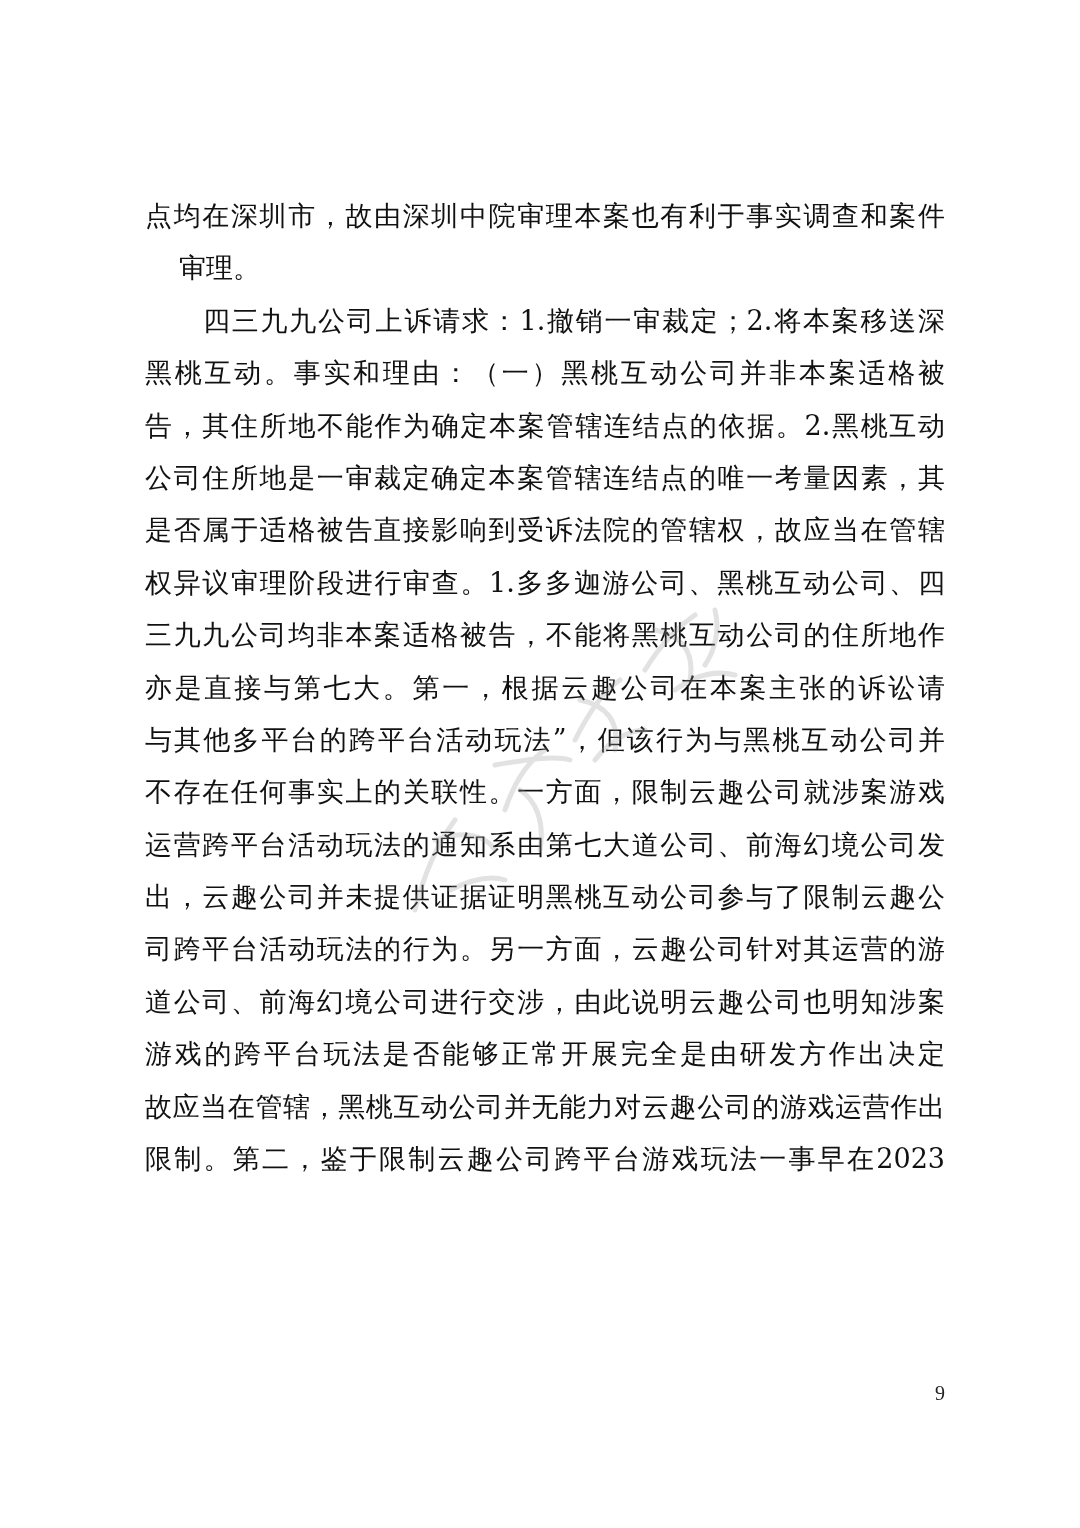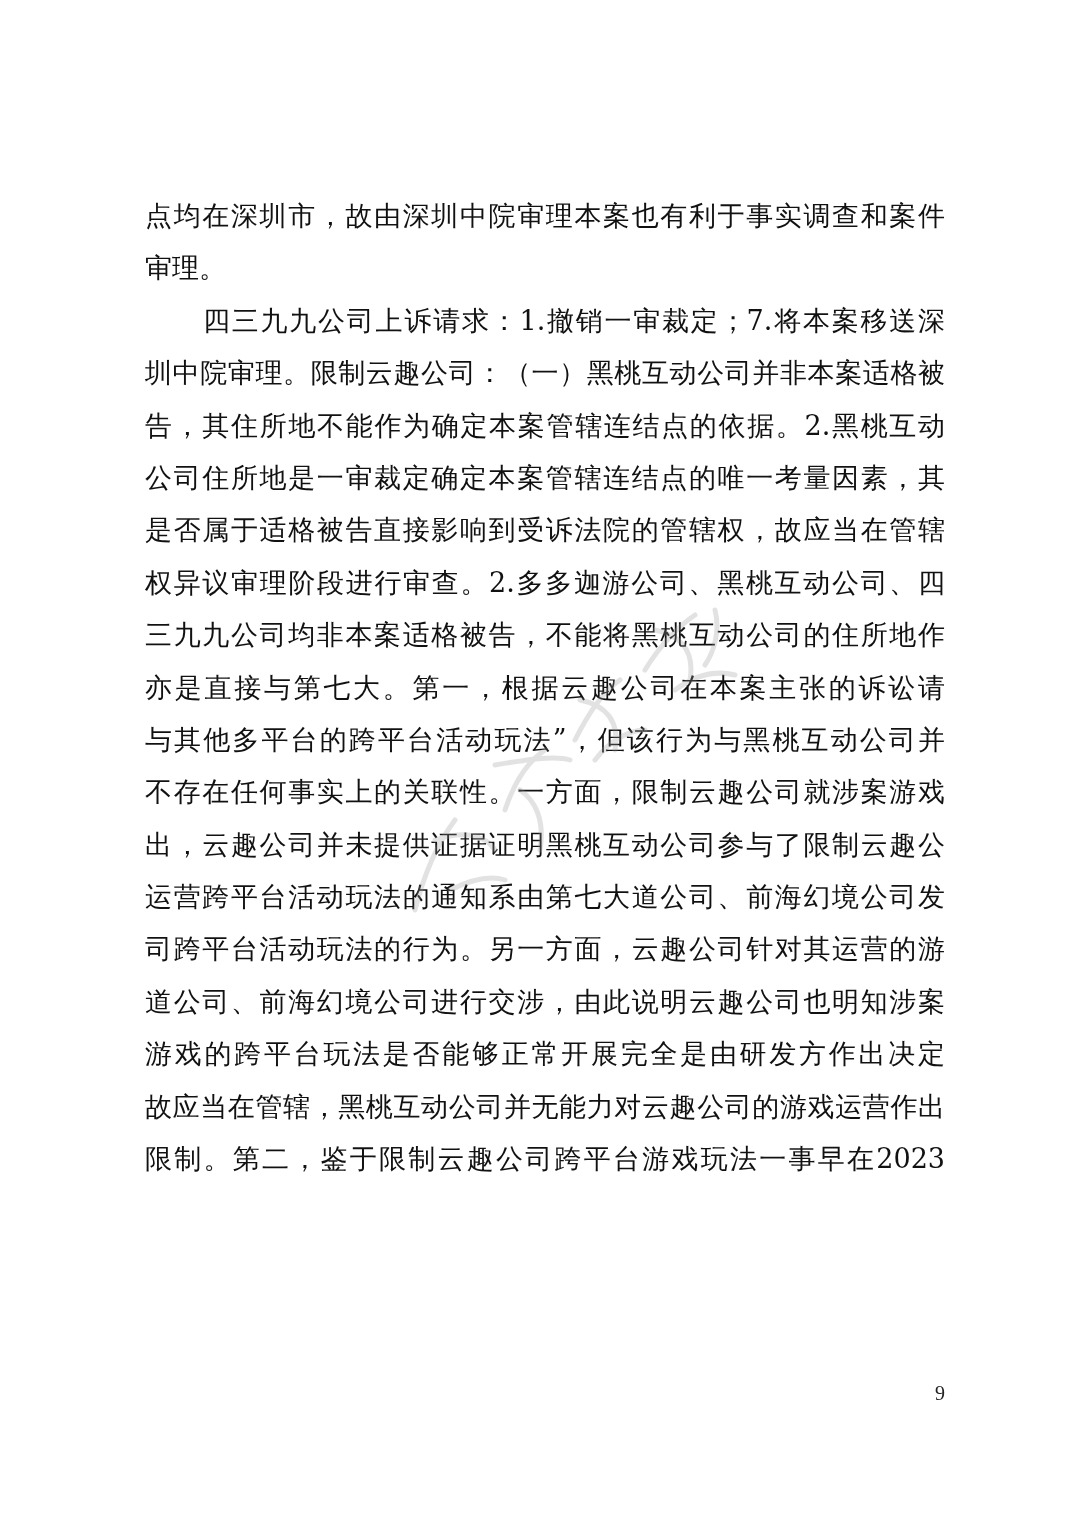--- a/index.html
+++ b/index.html
@@ -32,20 +32,21 @@
     height: 52.4px;
     line-height: 52.4px;
     font-size: 27px;
     white-space: nowrap;
     text-align: justify;
     text-align-last: justify;
     letter-spacing: 0px;
   }
   .line.last {
     text-align-last: left;
+    margin-left: 34px;
   }
   .line.indent {
     padding-left: 58px;
   }
   .page-number {
     position: absolute;
     left: 920px;
     top: 1382px;
     width: 40px;
     text-align: center;
@@ -66,32 +67,32 @@
 </head>
 <body>
 
 <div class="page">
 
   <div class="text-block">
 
     <div class="line">点均在深圳市，故由深圳中院审理本案也有利于事实调查和案件</div>
     <div class="line last">审理。</div>
 
-    <div class="line indent">四三九九公司上诉请求：1.撤销一审裁定；7.将本案移送深</div>
-    <div class="line">圳中院审理。限制云趣公司：（一）黑桃互动公司并非本案适格被</div>
+    <div class="line indent">四三九九公司上诉请求：1.撤销一审裁定；2.将本案移送深</div>
+    <div class="line">黑桃互动。事实和理由：（一）黑桃互动公司并非本案适格被</div>
     <div class="line">告，其住所地不能作为确定本案管辖连结点的依据。2.黑桃互动</div>
     <div class="line">公司住所地是一审裁定确定本案管辖连结点的唯一考量因素，其</div>
     <div class="line">是否属于适格被告直接影响到受诉法院的管辖权，故应当在管辖</div>
-    <div class="line">权异议审理阶段进行审查。2.多多迦游公司、黑桃互动公司、四</div>
+    <div class="line">权异议审理阶段进行审查。1.多多迦游公司、黑桃互动公司、四</div>
     <div class="line">三九九公司均非本案适格被告，不能将黑桃互动公司的住所地作</div>
     <div class="line">亦是直接与第七大。第一，根据云趣公司在本案主张的诉讼请</div>
     <div class="line">与其他多平台的跨平台活动玩法”，但该行为与黑桃互动公司并</div>
     <div class="line">不存在任何事实上的关联性。一方面，限制云趣公司就涉案游戏</div>
+    <div class="line">运营跨平台活动玩法的通知系由第七大道公司、前海幻境公司发</div>
     <div class="line">出，云趣公司并未提供证据证明黑桃互动公司参与了限制云趣公</div>
-    <div class="line">运营跨平台活动玩法的通知系由第七大道公司、前海幻境公司发</div>
     <div class="line">司跨平台活动玩法的行为。另一方面，云趣公司针对其运营的游</div>
     <div class="line">道公司、前海幻境公司进行交涉，由此说明云趣公司也明知涉案</div>
     <div class="line">游戏的跨平台玩法是否能够正常开展完全是由研发方作出决定</div>
     <div class="line">故应当在管辖，黑桃互动公司并无能力对云趣公司的游戏运营作出</div>
     <div class="line">限制。第二，鉴于限制云趣公司跨平台游戏玩法一事早在2023</div>
   </div>
 
   <svg class="watermark" viewBox="0 0 360 330" xmlns="http://www.w3.org/2000/svg">
     <g fill="none" stroke="#9a9a9a" stroke-width="5" stroke-linecap="round" stroke-linejoin="round">
 

